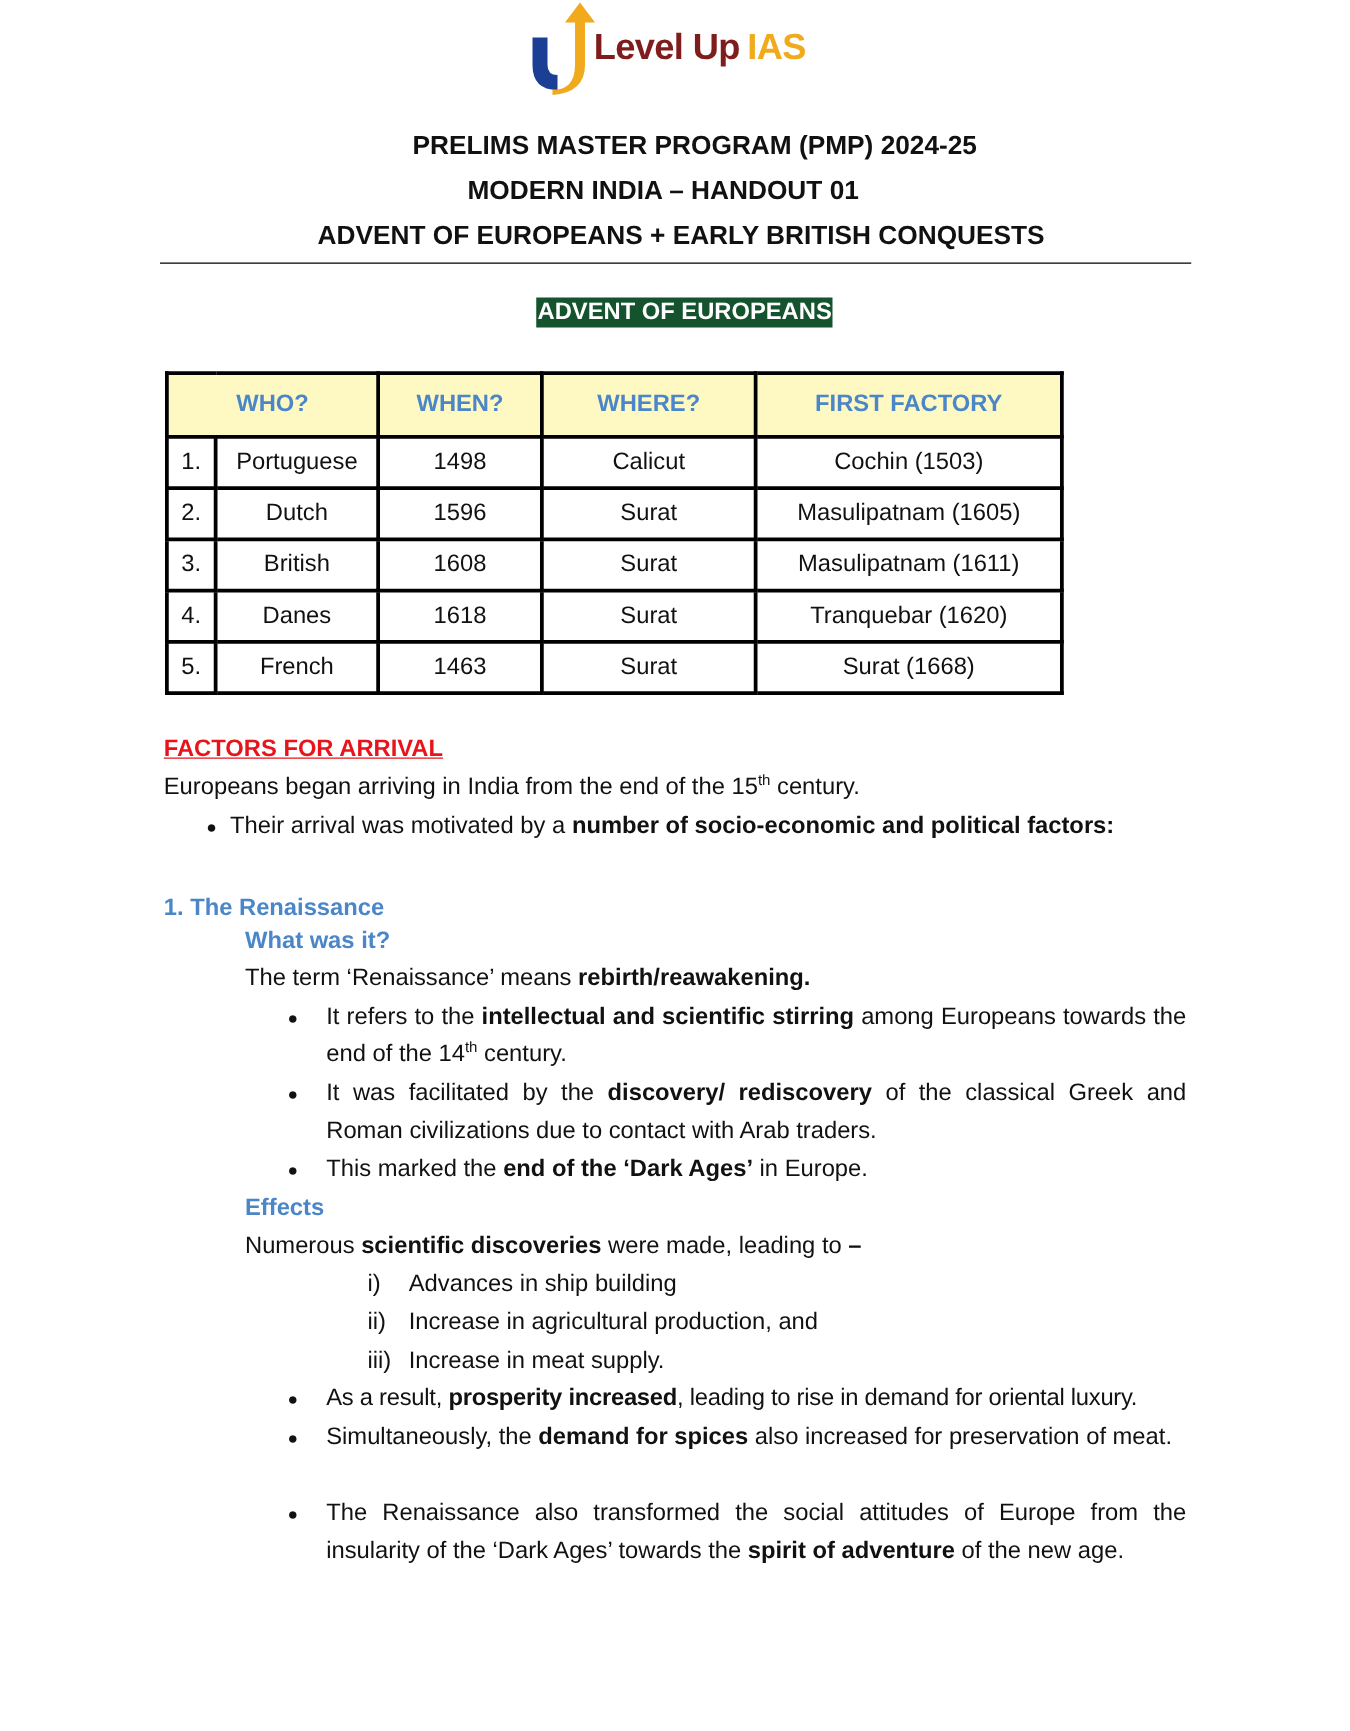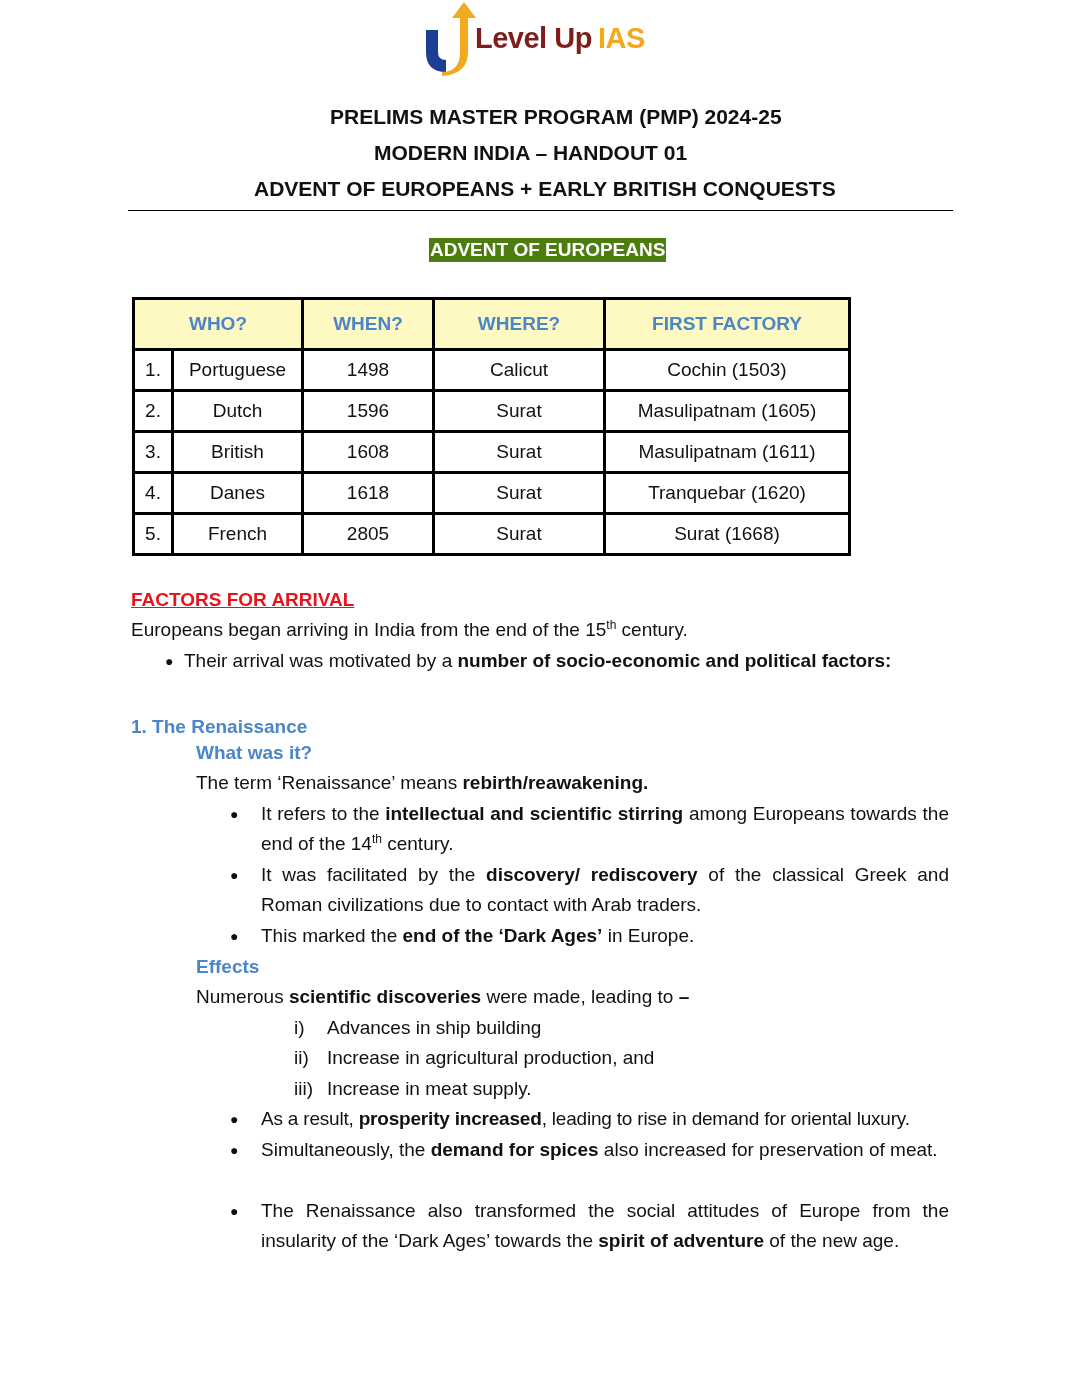--- a/index.html
+++ b/index.html
@@ -10,21 +10,21 @@
   #logo { left:420px; top:0px; width:240px; height:76px; }
   .logo-text { position:absolute; left:55px; top:22px; font-size:29px; font-weight:bold; letter-spacing:-0.5px; white-space:nowrap; }
   .logo-text .lu { color:#7f1d1d; }
   .logo-text .ias { color:#f0aa1c; margin-left:6px; }
   
   .title { position:absolute; font-weight:bold; font-size:21px; color:#111; white-space:nowrap; }
   #title1 { left:330px; top:105px; }
   #title2 { left:374px; top:141px; }
   #title3 { left:254px; top:177px;text-align:right; }
   #title-rule { left:128px; top:210px; width:825px; height:1px; background:#000; }
-  #section-badge { left:429px; top:238px; background:#4d7c0f; color:#fff; font-weight:bold; font-size:19px; padding:0 1px; line-height:24px; white-space:nowrap; }
+  #section-badge { left:429px; top:238px; background:#14532d; color:#fff; font-weight:bold; font-size:19px; padding:0 1px; line-height:24px; white-space:nowrap; }
   
   #tbl { position:absolute; left:132px; top:297px; border-collapse:collapse; font-size:19px; }
   #tbl td, #tbl th { border:3px solid #000; text-align:center; padding:0; }
   #tbl th { background:#fef9c3; color:#4a86c8; font-weight:bold; height:48px; }
   #tbl td { height:38px; color:#111; }
   
   .p { position:absolute; font-size:19px; line-height:30px; white-space:nowrap; color:#111; }
   .just { white-space:normal; text-align:justify; text-align-last:left; }
   .red { color:#e8141c; font-weight:bold; }
   .blue { color:#4a86c8; font-weight:bold; }
@@ -86,21 +86,21 @@
     <tr>
       <td>4.</td>
       <td>Danes</td>
       <td>1618</td>
       <td>Surat</td>
       <td>Tranquebar (1620)</td>
     </tr>
     <tr>
       <td>5.</td>
       <td>French</td>
-      <td>2805</td>
+      <td>1463</td>
       <td>Surat</td>
       <td>Surat (1668)</td>
     </tr>
   </tbody>
 </table>
 
 <div class="p red" style="left:131px;top:585px;text-decoration:underline;">FACTORS FOR ARRIVAL</div>
 <div class="p" style="left:131px;top:615px;"><span>Europeans began arriving in India from the end of the 15</span><sup>th</sup><span> century.</span></div>
 <span class="bullet" style="left:165px;top:653px;">●</span>
 <div class="p" style="left:184px;top:646px;"><span>Their arrival was motivated by a </span><b>number of socio-economic and political factors:</b></div>

